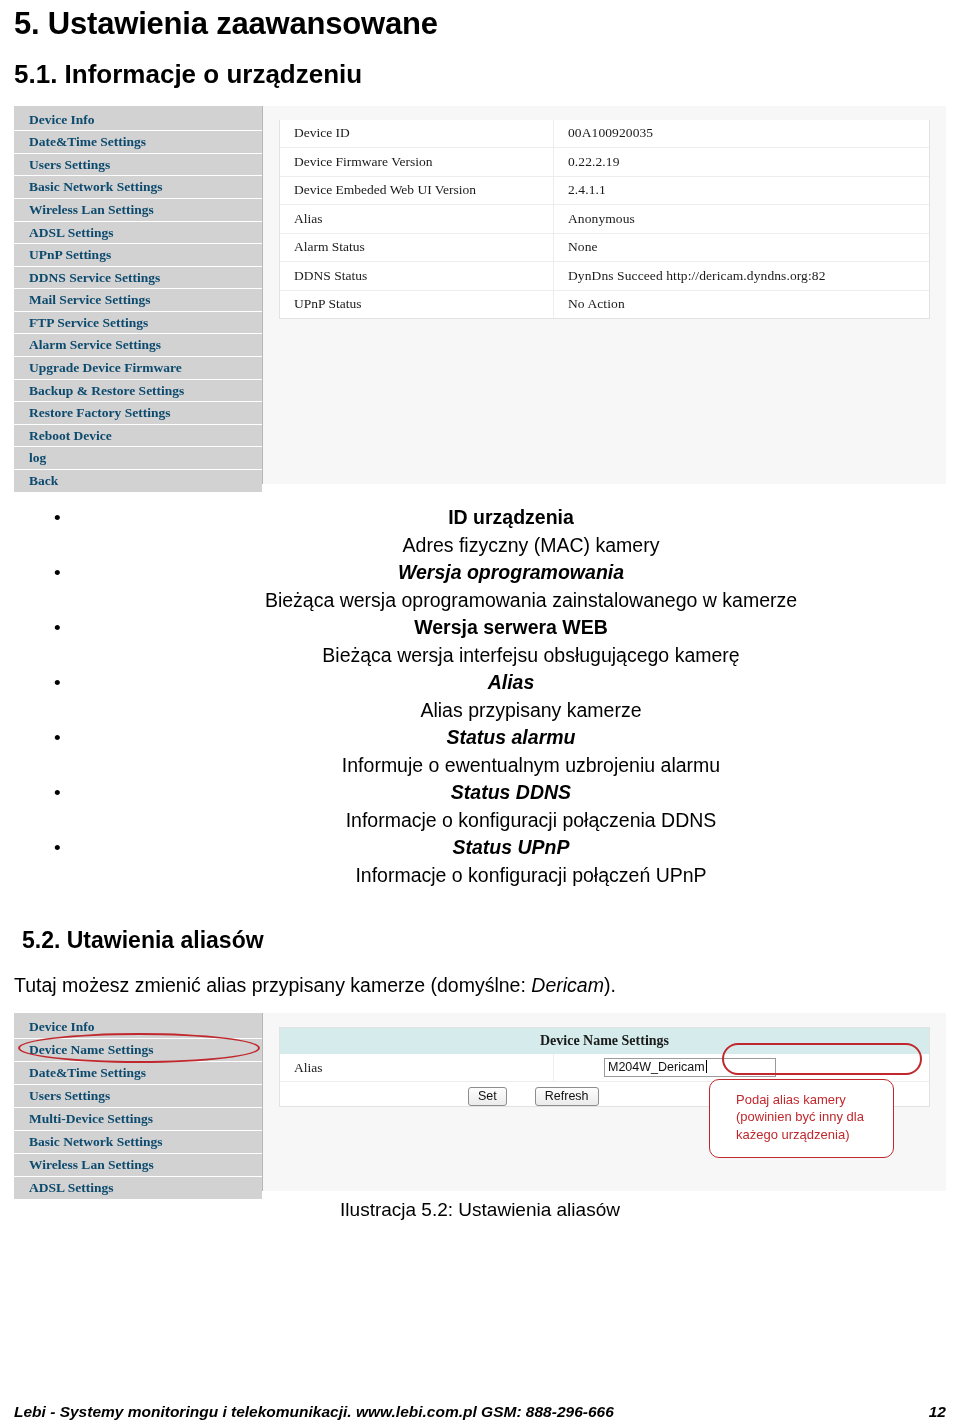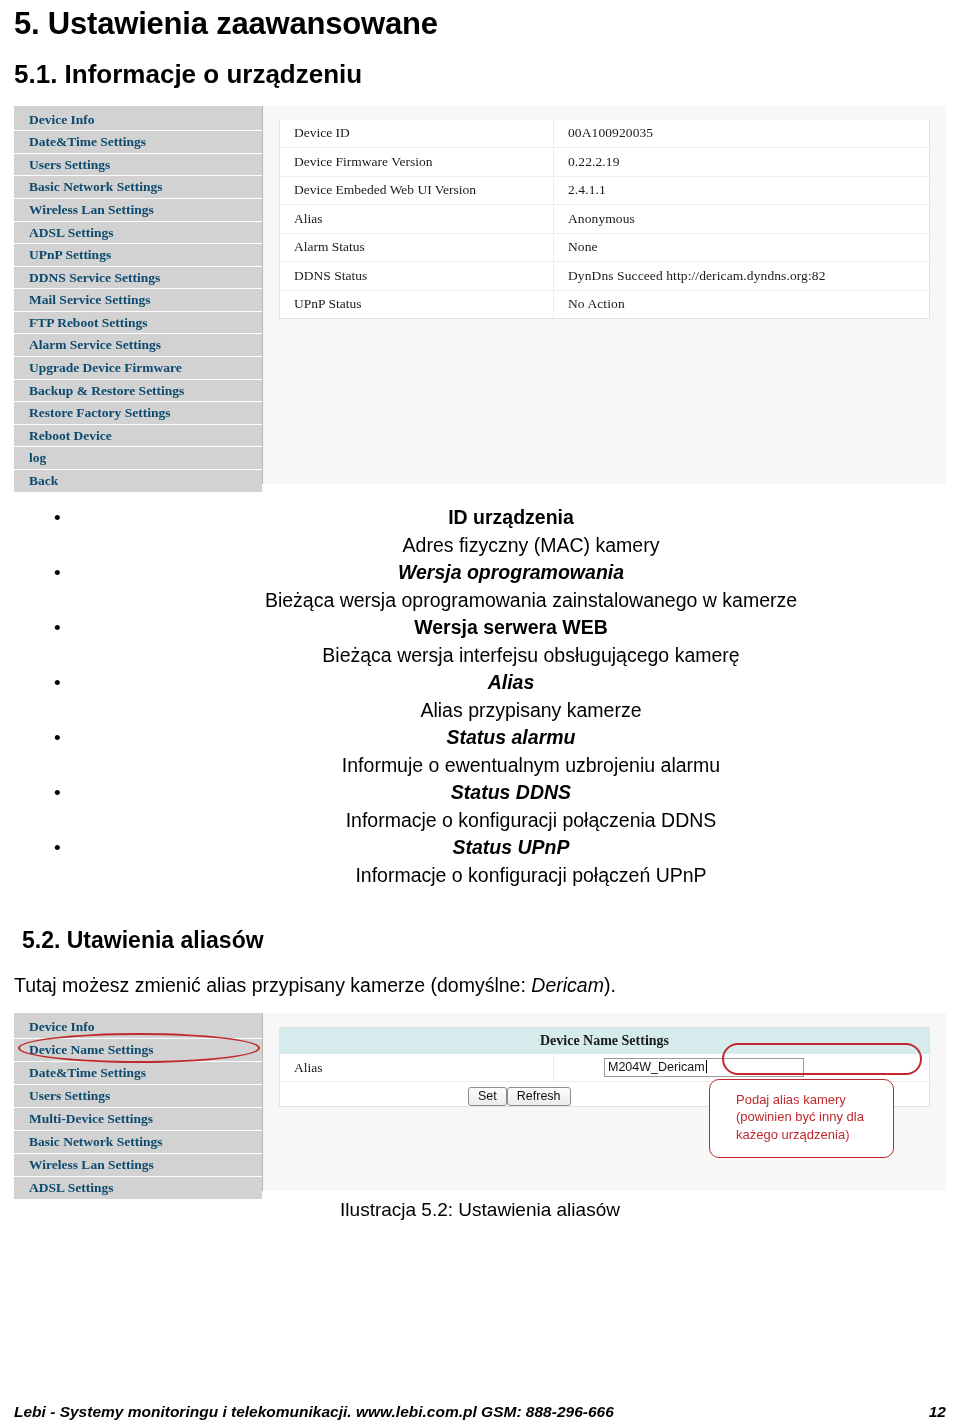--- a/index.html
+++ b/index.html
@@ -133,21 +133,21 @@
   }
 
   
   .ui-row-input {
     flex: 1 1 auto;
     padding-left: 14px;
     display: flex;
     align-items: center;
   }
   .alias-input {
-    width: 200px;
+    width: 172px;
     height: 19px;
     border: 1px solid #9a9a9a;
     background: #ffffff;
     font-family: "Liberation Sans", sans-serif;
     font-size: 12.5px;
     color: #111;
     padding: 0 3px;
     box-sizing: border-box;
     line-height: 17px;
     position: relative;
@@ -156,21 +156,21 @@
   .caret {
     display: inline-block;
     width: 1px;
     height: 13px;
     background: #000;
     vertical-align: -2px;
     margin-left: 1px;
   }
   .btn-row {
     display: flex;
-    gap: 0;
+    gap: 28px;
     padding: 5px 0 0 188px;
   }
   .ui-btn {
     font-family: "Liberation Sans", sans-serif;
     font-size: 12.5px;
     color: #111;
     background: linear-gradient(#fdfdfd, #ebebeb);
     border: 1px solid #8d8d8d;
     border-radius: 3px;
     padding: 1px 9px;
@@ -287,21 +287,21 @@
     <div class="ui-sidebar" id="sidebar-1">
         <div class="ui-menu-item">Device Info</div>
         <div class="ui-menu-item">Date&amp;Time Settings</div>
         <div class="ui-menu-item">Users Settings</div>
         <div class="ui-menu-item">Basic Network Settings</div>
         <div class="ui-menu-item">Wireless Lan Settings</div>
         <div class="ui-menu-item">ADSL Settings</div>
         <div class="ui-menu-item">UPnP Settings</div>
         <div class="ui-menu-item">DDNS Service Settings</div>
         <div class="ui-menu-item">Mail Service Settings</div>
-        <div class="ui-menu-item">FTP Reboot Settings</div>
+        <div class="ui-menu-item">FTP Service Settings</div>
         <div class="ui-menu-item">Alarm Service Settings</div>
         <div class="ui-menu-item">Upgrade Device Firmware</div>
         <div class="ui-menu-item">Backup &amp; Restore Settings</div>
         <div class="ui-menu-item">Restore Factory Settings</div>
         <div class="ui-menu-item">Reboot Device</div>
         <div class="ui-menu-item">log</div>
         <div class="ui-menu-item">Back</div>
       </div>
     <div class="ui-main">
       <div class="ui-panel" id="status-table">

